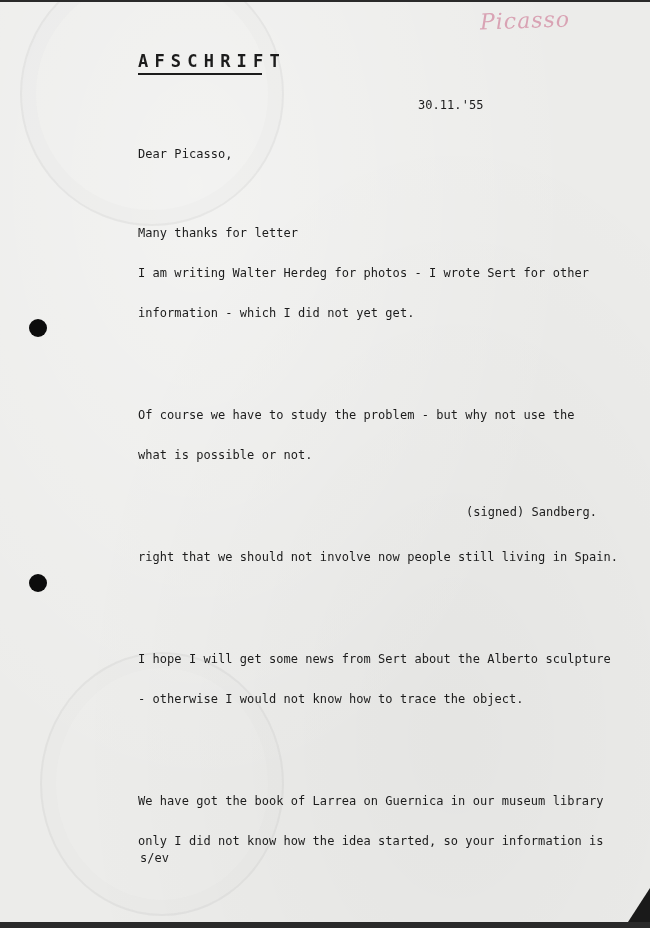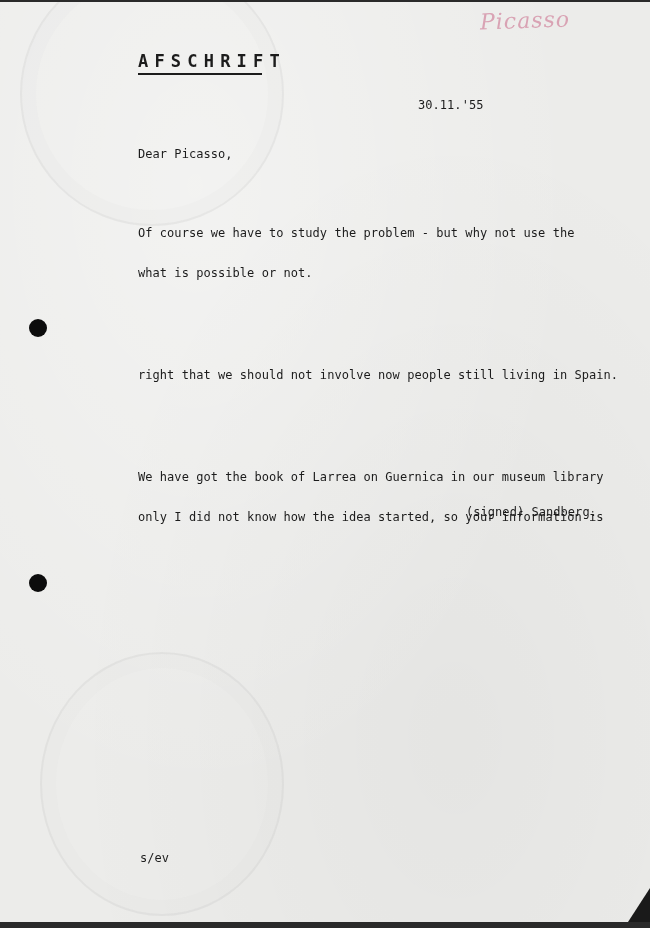--- a/index.html
+++ b/index.html
@@ -105,25 +105,34 @@
 
   <div class="heading">AFSCHRIFT</div>
   <div class="heading-rule"></div>
 
   <div class="typed" style="left:418px; top:97px;">30.11.'55</div>
 
   <div class="typed" style="left:138px; top:146px;">Dear Picasso,</div>
 
   <div class="typed" style="left:138px; top:171px;">
     <div class="para">
+      <div>Many thanks for letter</div>
+      <div>I am writing Walter Herdeg for photos - I wrote Sert for other</div>
+      <div>information - which I did not yet get.</div>
+    </div>
+    <div class="para">
       <div>Of course we have to study the problem - but why not use the</div>
       <div>what is possible or not.</div>
     </div>
     <div class="para">
       <div>right that we should not involve now people still living in Spain.</div>
+    </div>
+    <div class="para">
+      <div>I hope I will get some news from Sert about the Alberto sculpture</div>
+      <div>- otherwise I would not know how to trace the object.</div>
     </div>
     <div class="para">
       <div>We have got the book of Larrea on Guernica in our museum library</div>
       <div>only I did not know how the idea started, so your information is</div>
       
     </div>
     
     
     
   </div>

